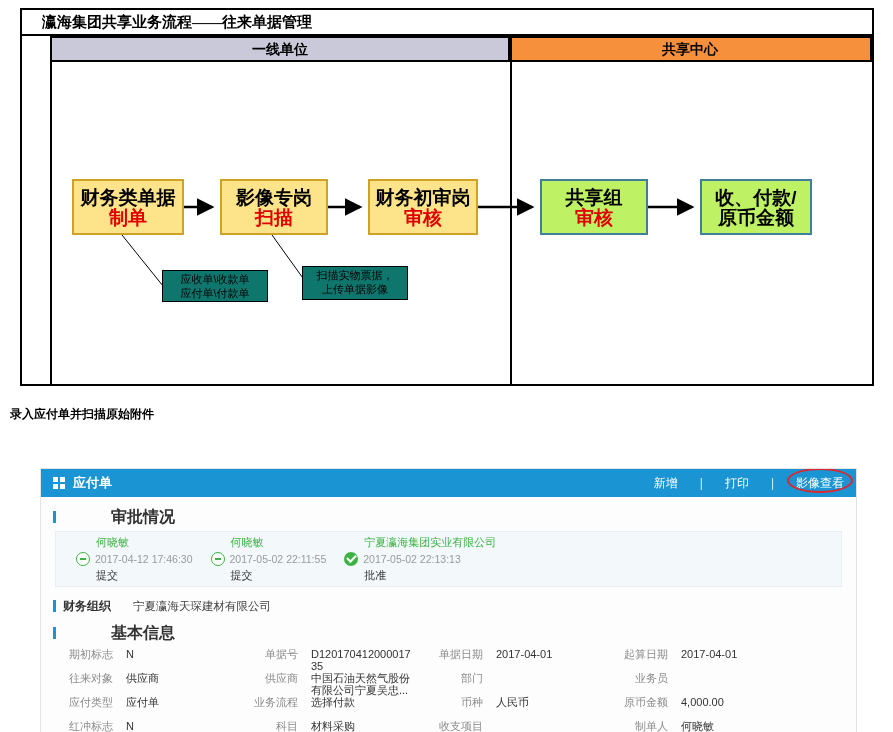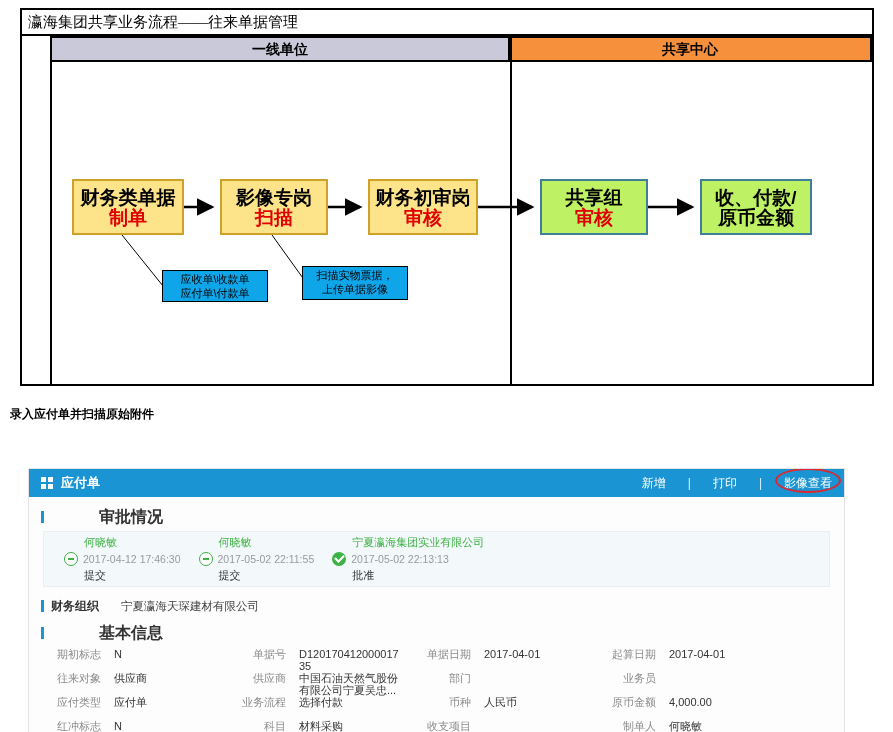--- a/index.html
+++ b/index.html
@@ -3,52 +3,52 @@
 <meta charset="utf-8">
 <style>
   * { margin:0; padding:0; box-sizing:border-box; }
   html,body { width:893px; height:732px; }
   body { position:relative; background:#fff; color:#000;
          font-family:"Liberation Sans", sans-serif; overflow:hidden; }
 
   
   .flowchart { position:absolute; left:20px; top:8px; width:854px; height:378px;
                border:2px solid #000; background:#fff; }
-  .fc-title { height:26px; line-height:24px; padding-left:6px;
-              font-size:15px; font-weight:normal; border-bottom:2px solid #000;
+  .fc-title { height:26px; line-height:24px; padding-left:20px;
+              font-size:15px; font-weight:bold; border-bottom:2px solid #000;
               font-family:"Liberation Serif", serif; }
   .fc-chart { position:relative; height:348px; }
   .vline { position:absolute; top:0; bottom:0; width:0; border-left:2px solid #000; }
   .v1 { left:28px; } .v2 { left:488px; }
   .lane-head { position:absolute; top:0; height:26px; border:2px solid #000;
                text-align:center; font-weight:bold; font-size:14px; line-height:22px; }
   .lane-left  { left:28px;  width:460px; background:#c9c9da; }
   .lane-right { left:486px; width:364px; background:#f7903d; }
   .fc-svg { position:absolute; left:0; top:0; width:850px; height:348px; pointer-events:none; }
   .node { position:absolute; top:143px; height:56px; text-align:center;
           padding-top:7px; font-size:19px; font-weight:bold; line-height:20px; }
   .node.yellow { background:#fde48a; border:2px solid #cfa127; }
   .node.teal   { background:#bef264; border:2px solid #3f7f99; }
   .n1 { left:50px;  width:112px; }
   .n2 { left:198px; width:108px; }
   .n3 { left:346px; width:110px; }
   .n4 { left:518px; width:108px; }
   .n5 { left:678px; width:112px; }
   .nl2.red { color:#e00000; }
-  .callout { position:absolute; background:#0ea5e9; border:1px solid #000;
+  .callout { position:absolute; background:#0f766e; border:1px solid #000;
              font-size:11px; line-height:14px; text-align:center; padding-top:1px; }
   .c1 { left:140px; top:234px; width:106px; height:32px; }
   .c2 { left:280px; top:230px; width:106px; height:34px; }
 
   
   .caption { position:absolute; left:10px; top:406px; font-size:12px; font-weight:bold;
              font-family:"Liberation Serif", serif; }
 
   
-  .app { position:absolute; left:28px; top:468px; width:817px; height:264px;
+  .app { position:absolute; left:40px; top:468px; width:817px; height:264px;
          background:#fdfdfd; border:1px solid #e3e3e3; border-bottom:none; overflow:hidden; }
   .app-header { height:28px; background:#1a94d3; display:flex; align-items:center;
                 padding:0 12px; color:#fff; }
   .grid-icon { display:inline-flex; margin-right:8px; }
   .app-title { font-size:13px; font-weight:bold; }
   .tb-spacer { flex:1; }
   .toolbar { display:flex; align-items:center; gap:22px; font-size:12px; }
   .tb-link { cursor:pointer; }
   .tb-sep { opacity:.85; }
   .tb-circled { position:relative; }

